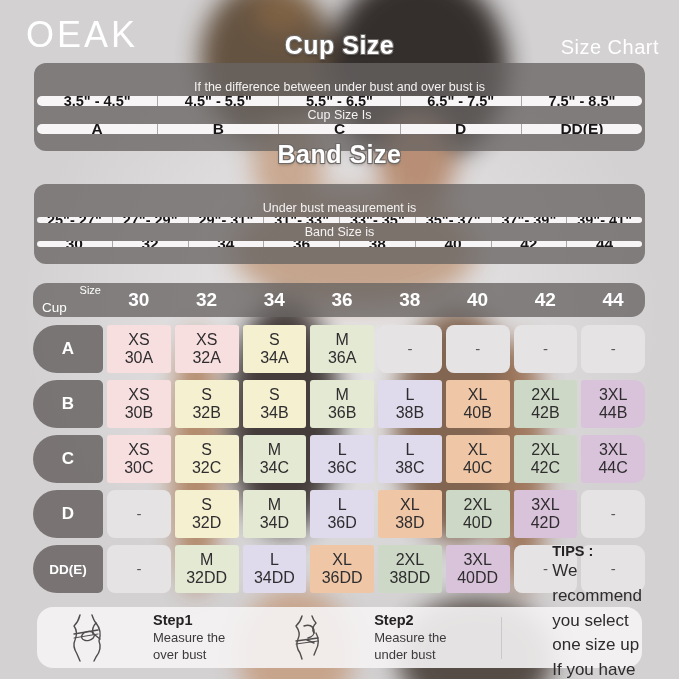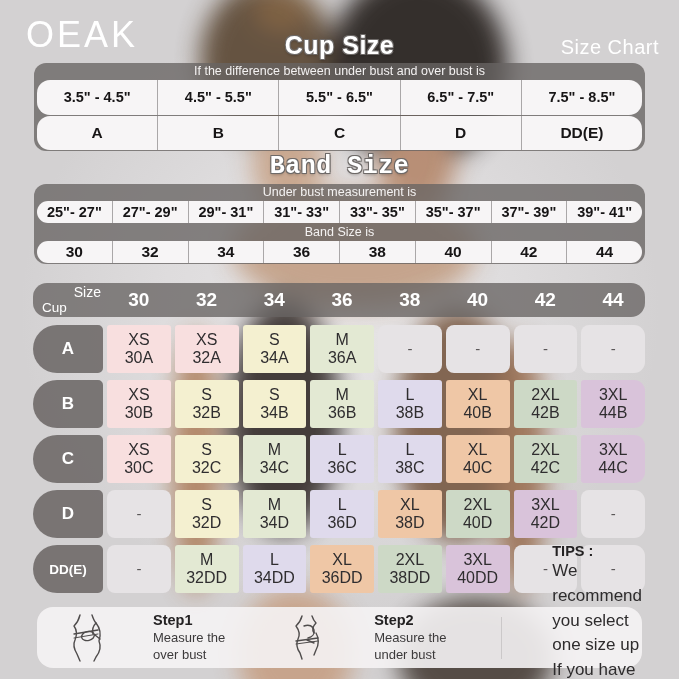--- a/index.html
+++ b/index.html
@@ -26,39 +26,39 @@
   .ph-arm-r{left:494px;top:338px;width:52px;height:255px;background:#9c7357;}
   .ph-leg-l{left:238px;top:588px;width:115px;height:130px;background:#c7a288;}
   .ph-leg-r{left:398px;top:598px;width:155px;height:120px;background:#4e453f;}
 
   
   .logo{position:absolute;left:26px;top:14px;font-size:36px;color:#ffffff;letter-spacing:3px;font-weight:400;}
   .page-label{position:absolute;right:20px;top:36px;font-size:20px;color:#ffffff;font-weight:400;letter-spacing:.5px;}
   .sec-title{position:absolute;left:0;width:100%;text-align:center;color:#fff;font-weight:800;font-size:25px;letter-spacing:.5px;
     text-shadow:-1px -1px 0 #6e6a68,1px -1px 0 #6e6a68,-1px 1px 0 #6e6a68,1px 1px 0 #6e6a68,0 2px 3px rgba(0,0,0,.25);}
   .t-cup{top:31px;}
-  .t-band{top:152px;font-family:Liberation Mono, monospace;}
+  .t-band{top:140px;}
 
   
   .gtable{position:absolute;left:34px;width:611px;background:rgba(104,100,99,.78);border-radius:12px;
-    display:flex;flex-direction:column;padding:0 2px;box-sizing:border-box;}
+    display:flex;flex-direction:column;padding:16px 2px;box-sizing:border-box;}
   .tbl-cup{top:63px;height:88px;}
   .tbl-band{top:184px;height:80px;}
   .bar-header{height:17px;line-height:17px;text-align:center;color:#f4f2f2;font-size:12.5px;}
   .white-row{flex:1;display:flex;background:#f7f5f6;border-radius:13px;margin:0 1px 1px;overflow:hidden;}
   .wcell{flex:1;display:flex;align-items:center;justify-content:center;color:#171516;
     font-size:14.5px;font-weight:600;border-left:1.5px solid #aaa7a8;white-space:nowrap;}
   .wcell:first-child{border-left:none;}
   .row-letters .wcell,.row-bands .wcell{font-size:15.5px;}
 
   
   .mx-header{position:absolute;left:33px;top:283px;width:612px;height:34px;background:rgba(104,100,99,.78);
     border-radius:14px;display:grid;grid-template-columns:70px repeat(8,1fr);column-gap:4px;align-items:center;}
   .mx-corner{position:relative;height:34px;}
-  .mx-corner .c-top{position:absolute;top:1px;right:2px;color:#fff;font-size:14px;text-align:right;}
+  .mx-corner .c-top{position:absolute;top:1px;right:2px;color:#fff;font-size:11px;text-align:right;}
   .mx-corner .c-bottom{position:absolute;bottom:2px;left:9px;color:#fff;font-size:13.5px;}
   .mx-col-h{text-align:center;color:#fff;font-weight:700;font-size:19px;}
   .mx-body{position:absolute;left:33px;top:325px;width:612px;display:grid;
     grid-template-columns:70px repeat(8,1fr);column-gap:4px;row-gap:7px;grid-auto-rows:48px;}
   .mx-label{background:rgba(104,100,99,.85);border-radius:24px 5px 5px 24px;display:flex;align-items:center;justify-content:center;
     color:#fff;font-weight:700;font-size:17px;}
   .mx-label.small{font-size:13.5px;}
   .mx-cell{display:flex;flex-direction:column;align-items:center;justify-content:center;
     font-size:16px;line-height:1.13;color:#2f2d2f;border-radius:3px;}
   .mx-cell.lastcol{border-radius:3px 11px 11px 3px;}
@@ -105,20 +105,21 @@
 <div class="sec-title t-cup">Cup Size</div>
 <div class="gtable tbl-cup">
   <div class="bar-header">If the  difference between under bust and over bust is</div>
   <div class="white-row row-ranges" id="cup-ranges">
       <div class="wcell">3.5" -  4.5"</div>
       <div class="wcell">4.5" -  5.5"</div>
       <div class="wcell">5.5" -  6.5"</div>
       <div class="wcell">6.5" -  7.5"</div>
       <div class="wcell">7.5" -  8.5"</div>
     </div>
+  <div class="bar-header">Cup Size Is</div>
   <div class="white-row row-letters" id="cup-letters">
       <div class="wcell">A</div>
       <div class="wcell">B</div>
       <div class="wcell">C</div>
       <div class="wcell">D</div>
       <div class="wcell">DD(E)</div>
     </div>
 </div>
 
 <div class="sec-title t-band">Band Size</div>

